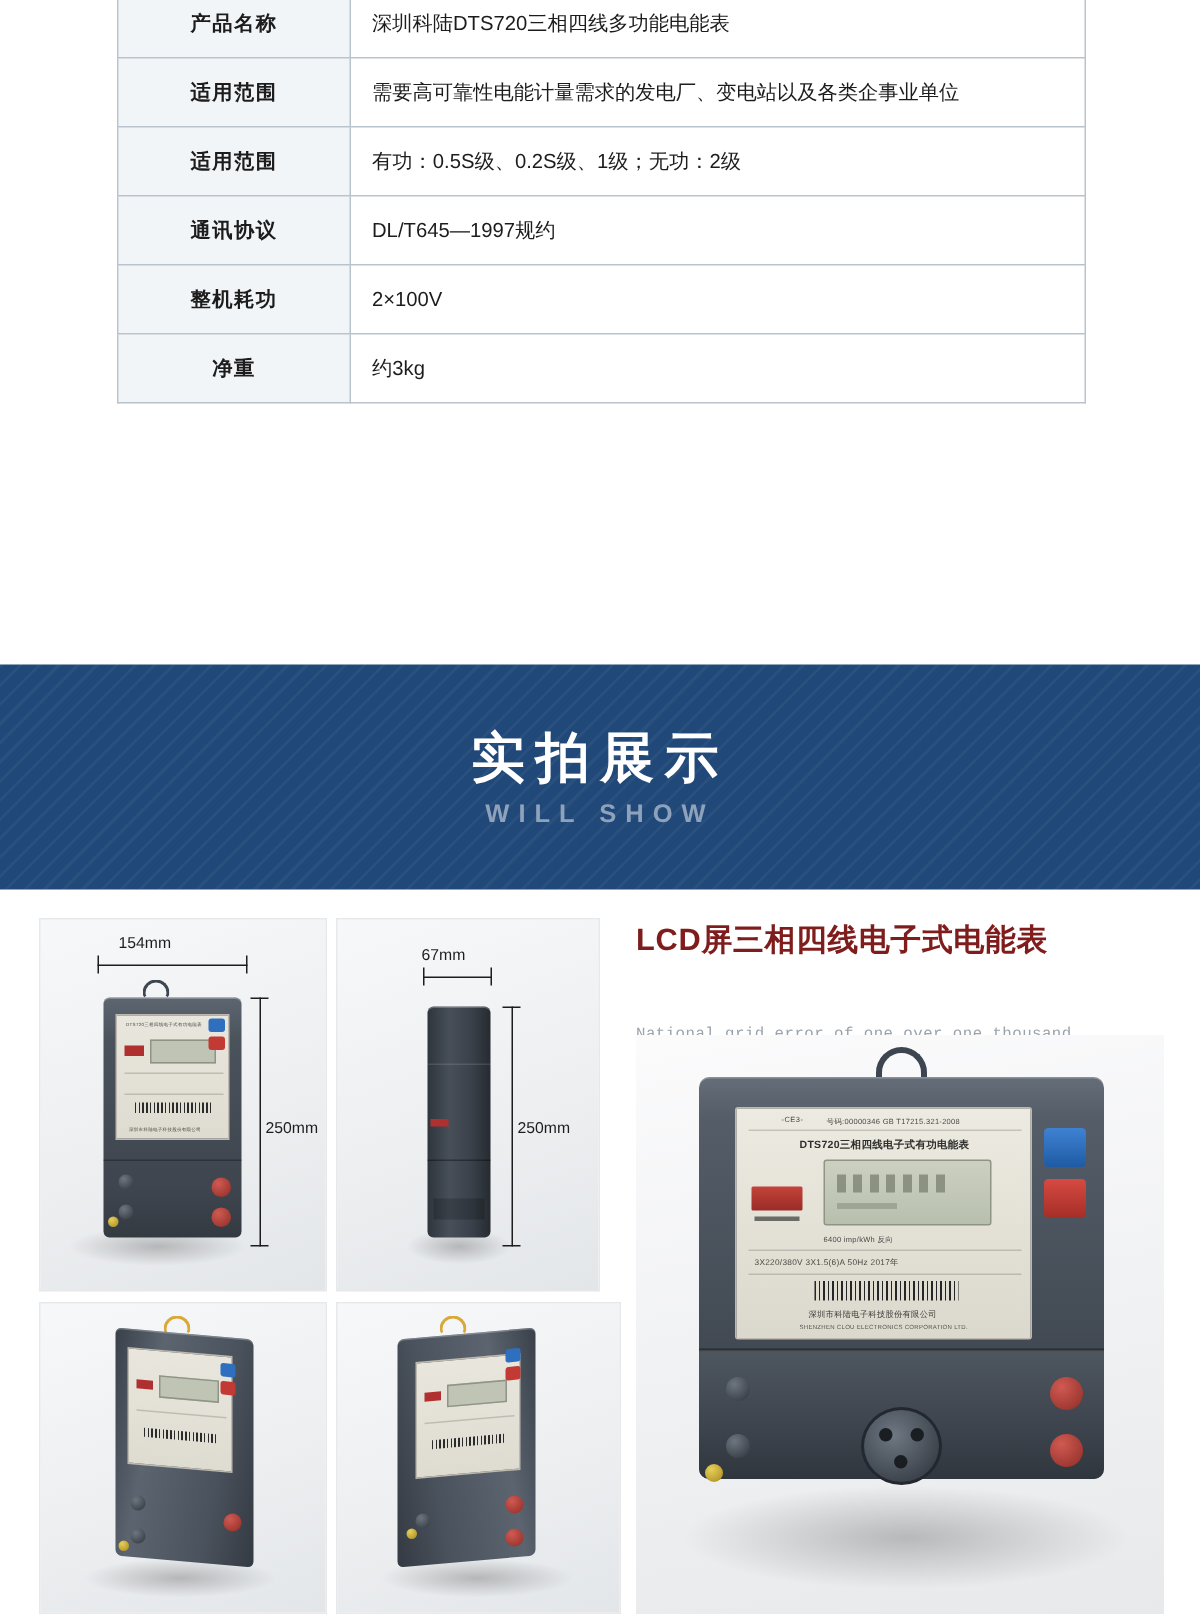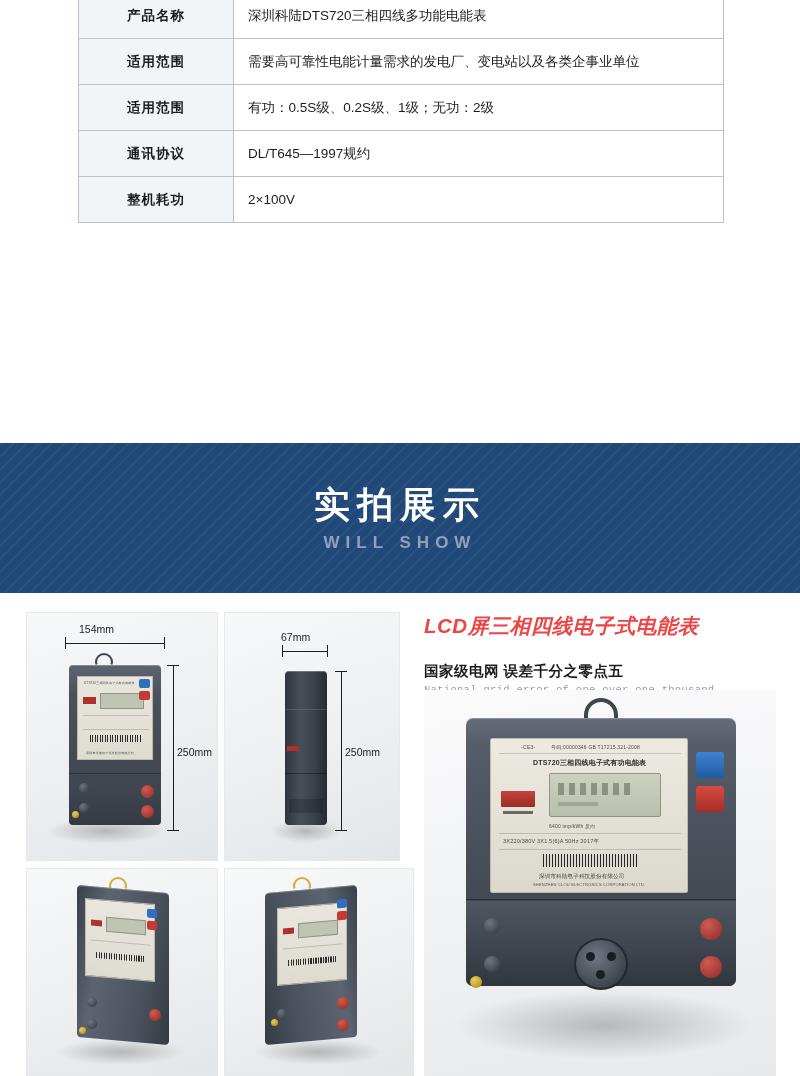--- a/index.html
+++ b/index.html
@@ -149,23 +149,22 @@
   }
   .tick { position: absolute; background: #1d1d1d; width: 1px; }
   .tick-h { position: absolute; background: #1d1d1d; height: 1px; }
 
   
   .rt { position: absolute; left: 424px; }
   .rt-title {
     top: 612px;
     font-size: 20.5px;
     font-weight: bold;
-    color: #ef4444;
+    color: #7f1d1d;
     letter-spacing: .5px;
-    font-style: italic;
   }
   .rt-sub {
     top: 641px;
     font-size: 10.5px;
     color: #9aa2aa;
     font-family: "Liberation Mono", monospace;
     letter-spacing: .3px;
   }
   .rt-title2 {
     top: 662px;
@@ -201,20 +200,24 @@
         <td class="label">适用范围</td>
         <td class="value">有功：0.5S级、0.2S级、1级；无功：2级</td>
       </tr>
       <tr>
         <td class="label">通讯协议</td>
         <td class="value">DL/T645—1997规约</td>
       </tr>
       <tr>
         <td class="label">整机耗功</td>
         <td class="value">2×100V</td>
+      </tr>
+      <tr>
+        <td class="label">净重</td>
+        <td class="value">约3kg</td>
       </tr>
     </tbody>
   </table>
 
   <div class="banner">
     <div class="banner-cn">实拍展示</div>
     <div class="banner-en">WILL SHOW</div>
   </div>
 
   <div class="photo p1">
@@ -314,21 +317,20 @@
       <div class="m-btn-blue" style="left:112px; top:30px; width:10px; height:9px; transform:skewY(-5deg);"></div>
       <div class="m-btn-red" style="left:112px; top:42px; width:10px; height:9px; transform:skewY(-5deg);"></div>
       <div class="m-term" style="left:52px; top:140px; width:10px; height:10px;"></div>
       <div class="m-term red" style="left:112px; top:128px; width:12px; height:12px;"></div>
       <div class="m-term red" style="left:112px; top:150px; width:12px; height:12px;"></div>
       <div class="m-term yellow" style="left:46px; top:150px; width:7px; height:7px;"></div>
     </div>
   </div>
 
   <div class="rt rt-title">LCD屏三相四线电子式电能表</div>
-  <div class="rt rt-title2">国家级电网  误差千分之零点五</div>
   <div class="rt rt-sub2">National grid error of one over one thousand</div>
 
   <div class="photo pbig">
     <div class="m-shadow" style="left:30px; top:300px; width:300px; height:70px;"></div>
 
     <div class="meter" style="left:0; top:0;">
 
       <div class="m-hook" style="left:160px; top:8px; width:34px; height:26px; border-width:4px; border-radius:17px 17px 6px 6px;"></div>
 
       <div class="m-case" style="left:42px; top:28px; width:270px; height:268px;

